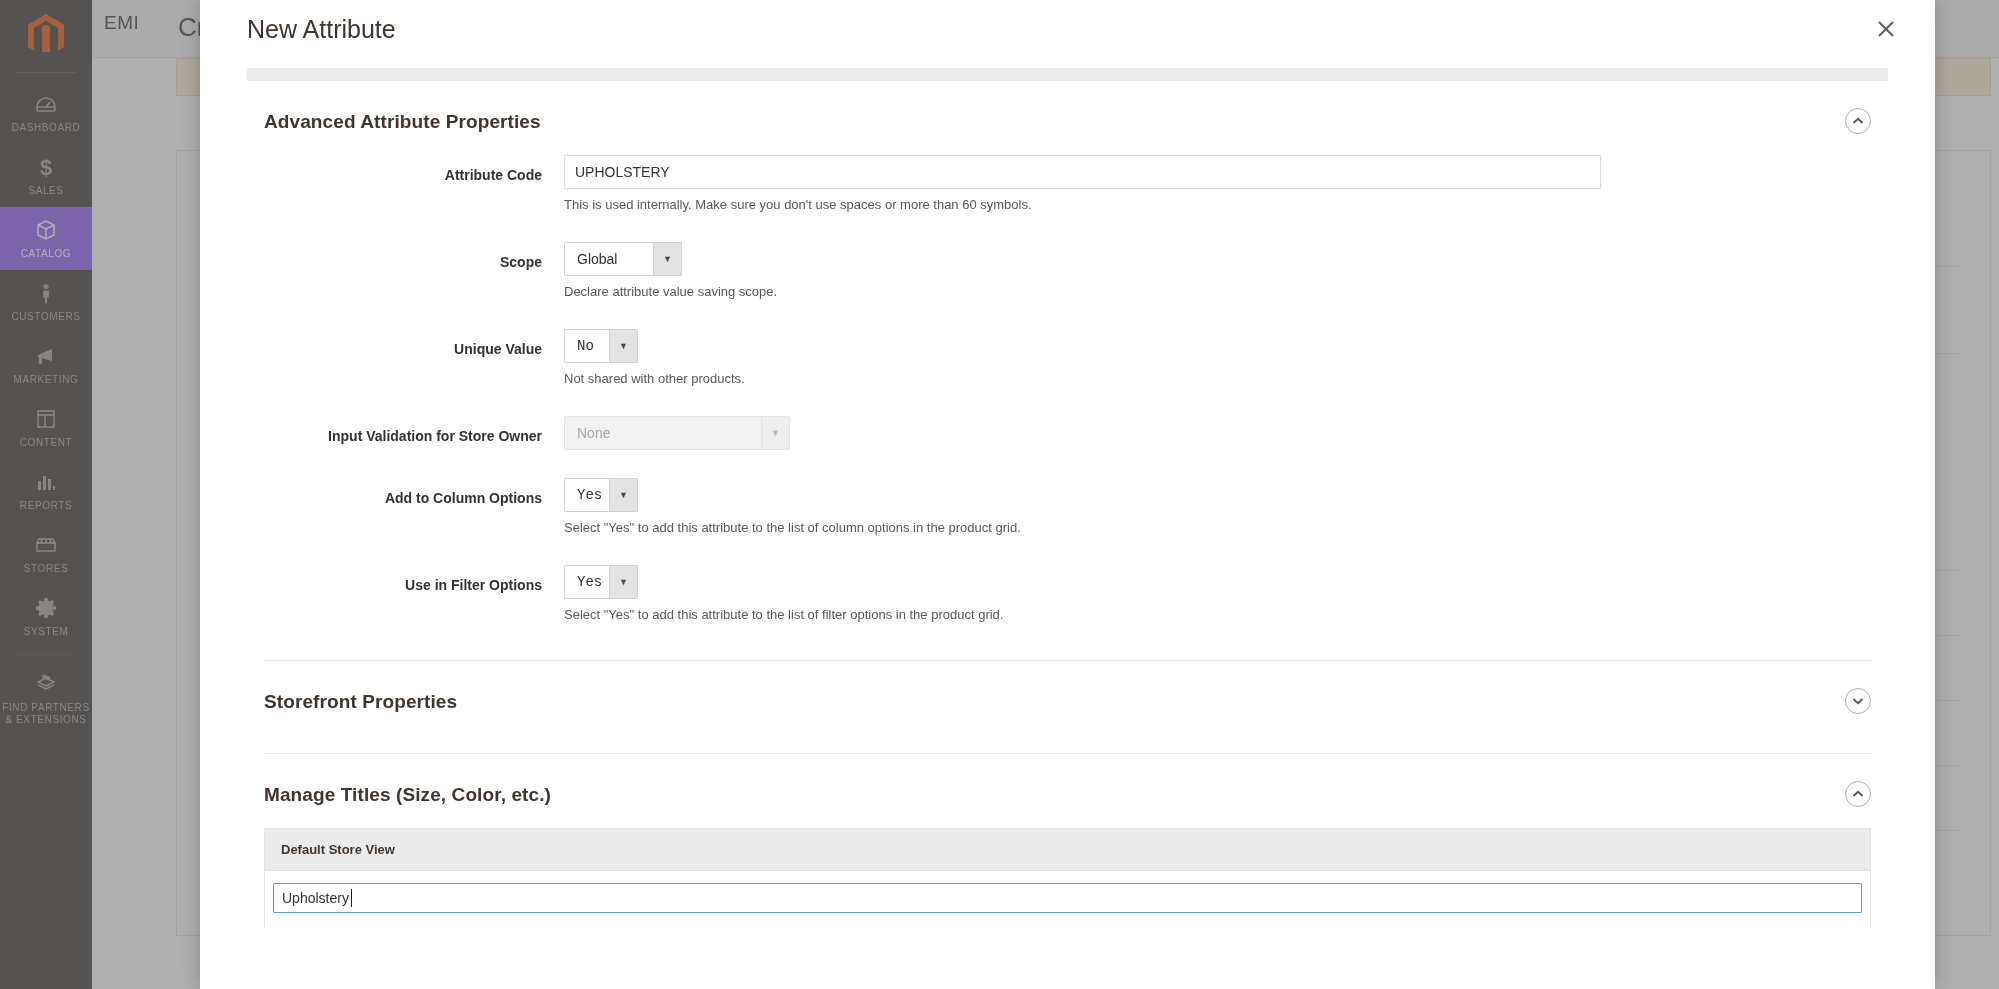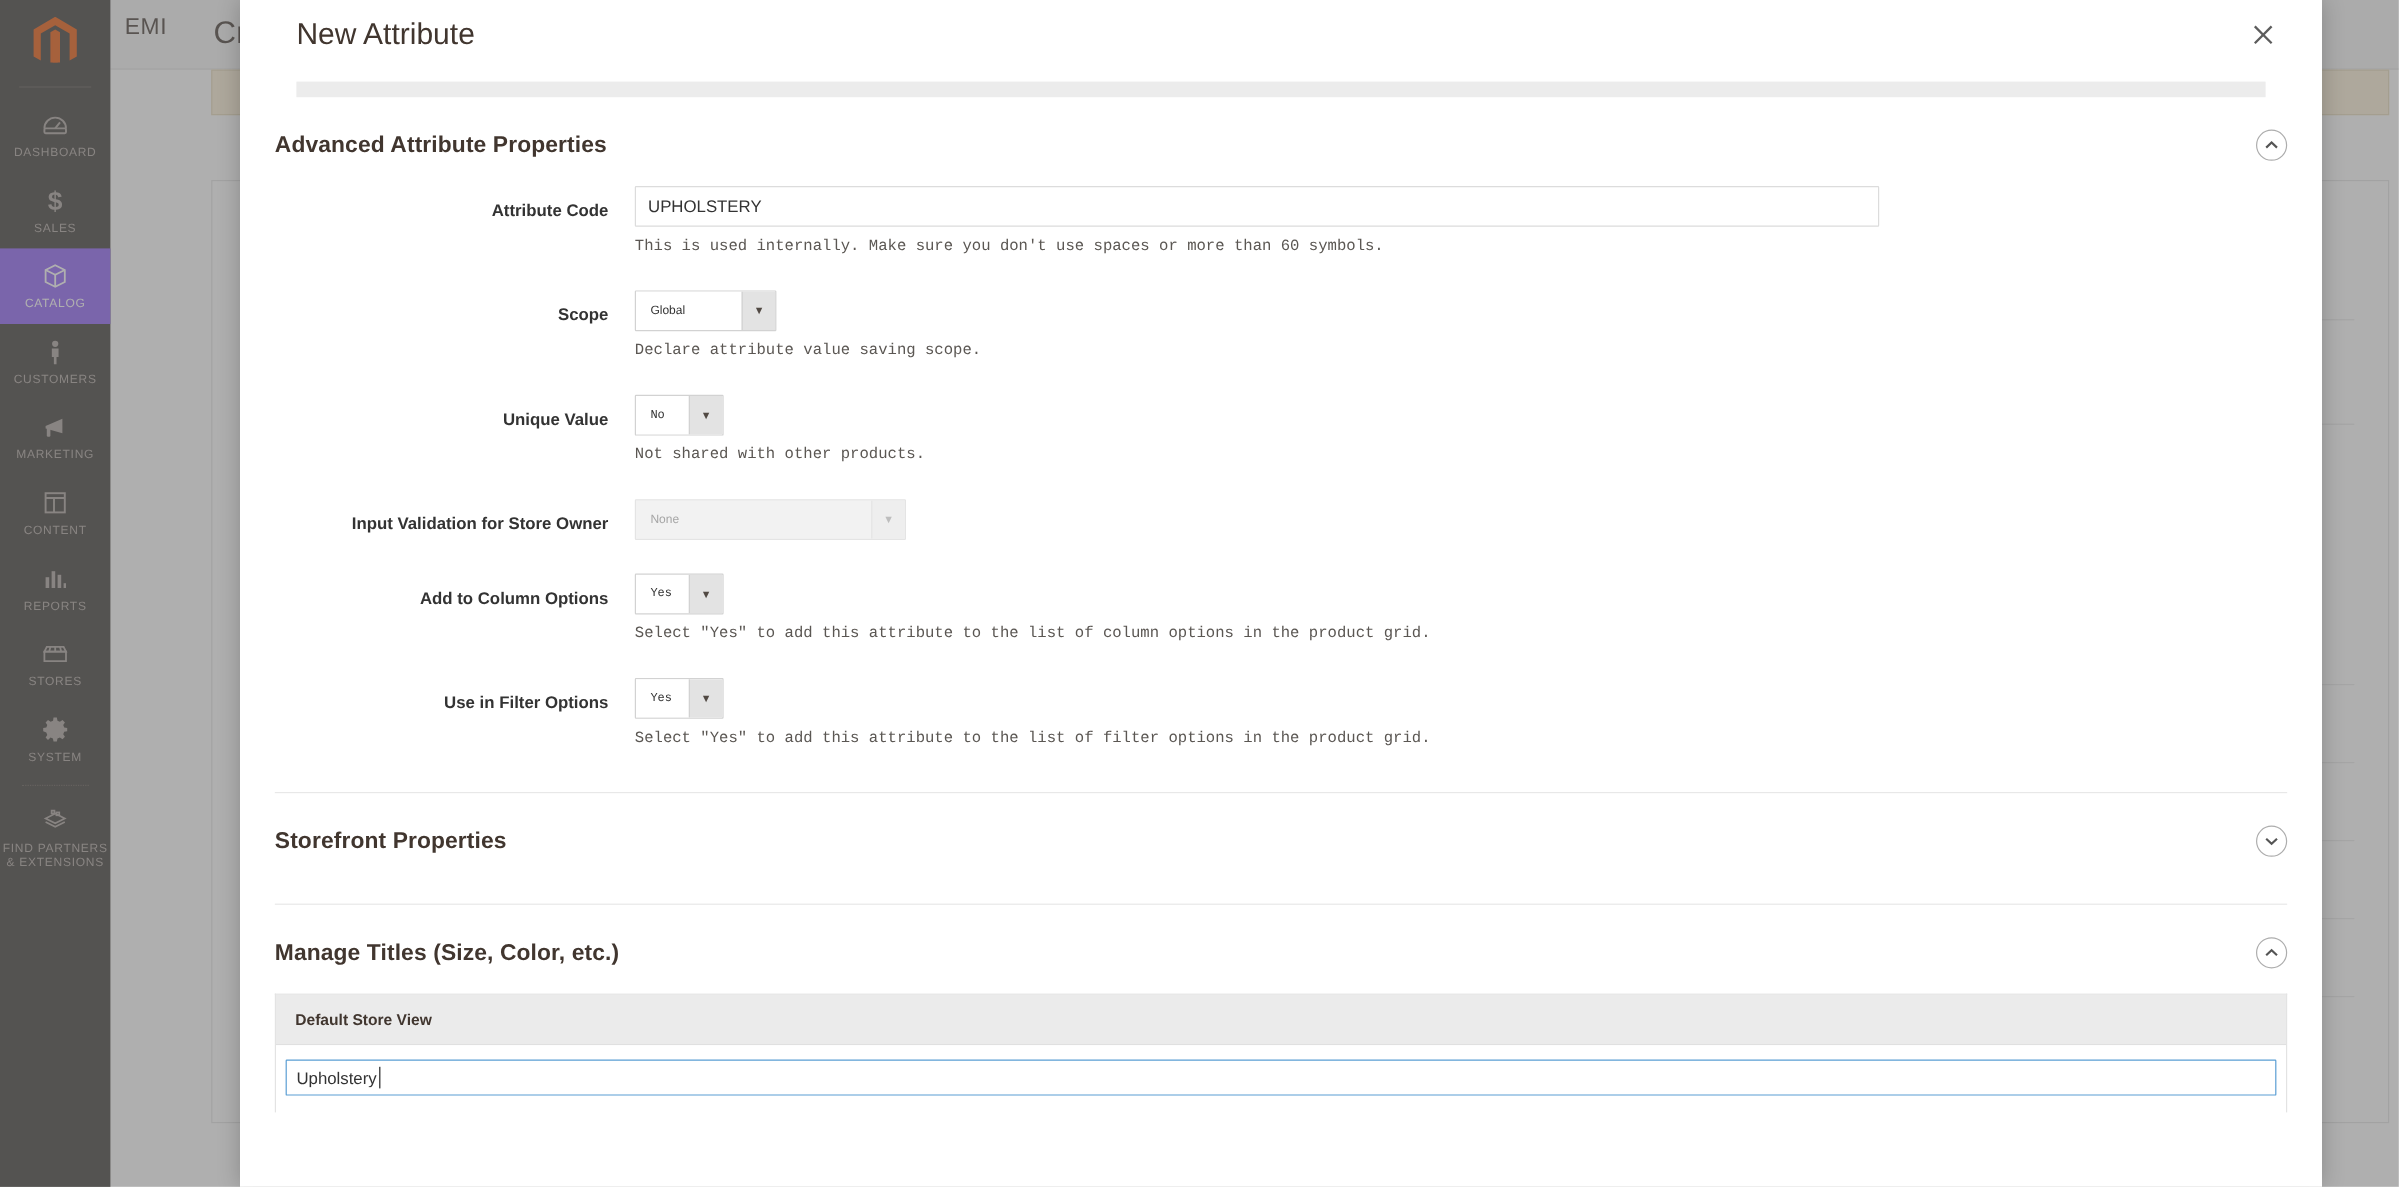--- a/index.html
+++ b/index.html
@@ -195,21 +195,21 @@
   }
 
   .scroll-stub {
     margin: 10px 47px 0 47px;
     height: 13px;
     background: #ececec;
   }
 
   
   .section {
-    margin: 0 29px;
+    margin: 0 64px;
     position: relative;
   }
   .section + .section { border-top: 1px solid #e8e8e8; }
 
   .section-head {
     position: relative;
     padding: 30px 0 22px 0;
     cursor: pointer;
   }
   .section-title {
@@ -258,38 +258,37 @@
     color: #333;
     background: #fff;
     outline: none;
   }
 
   .note {
     font-size: 13px;
     color: #5b5753;
     margin-top: 7px;
     line-height: 18px;
-    font-family: Liberation Mono, monospace;
   }
 
   
   .select {
     display: inline-flex;
     height: 34px;
     border: 1px solid #d2d2d2;
     border-radius: 1px;
     overflow: hidden;
     cursor: pointer;
     background: #fff;
   }
   .select .sv {
     display: flex;
     align-items: center;
     padding: 0 12px;
-    font-size: 10px;
+    font-size: 14px;
     color: #333;
     background: #fff;
     white-space: nowrap;
     text-align: center;
   }
   .select .sa {
     width: 28px;
     background: #e3e3e3;
     border-left: 1px solid #d2d2d2;
     display: flex;

